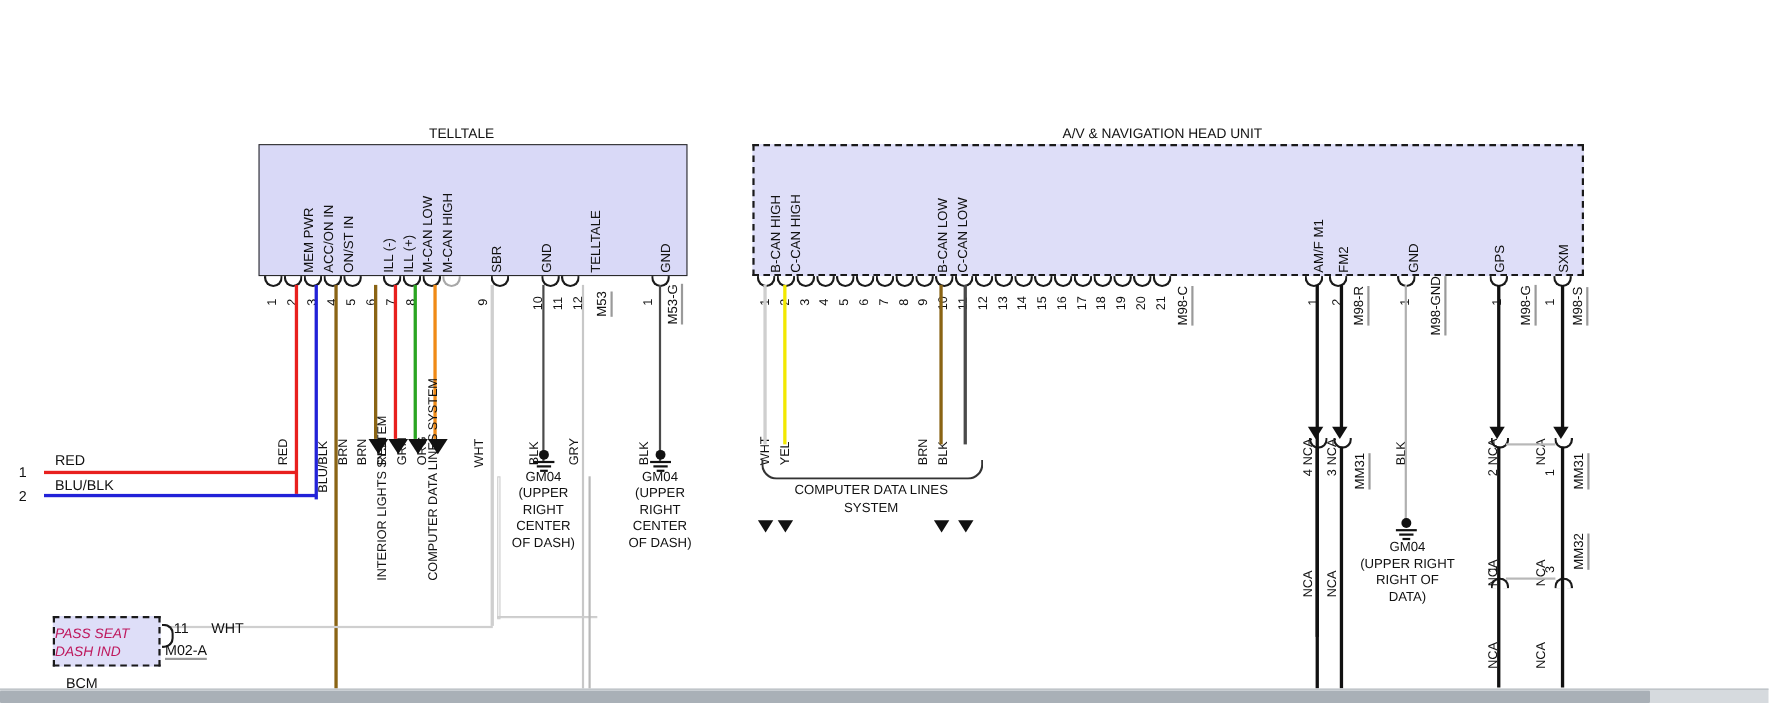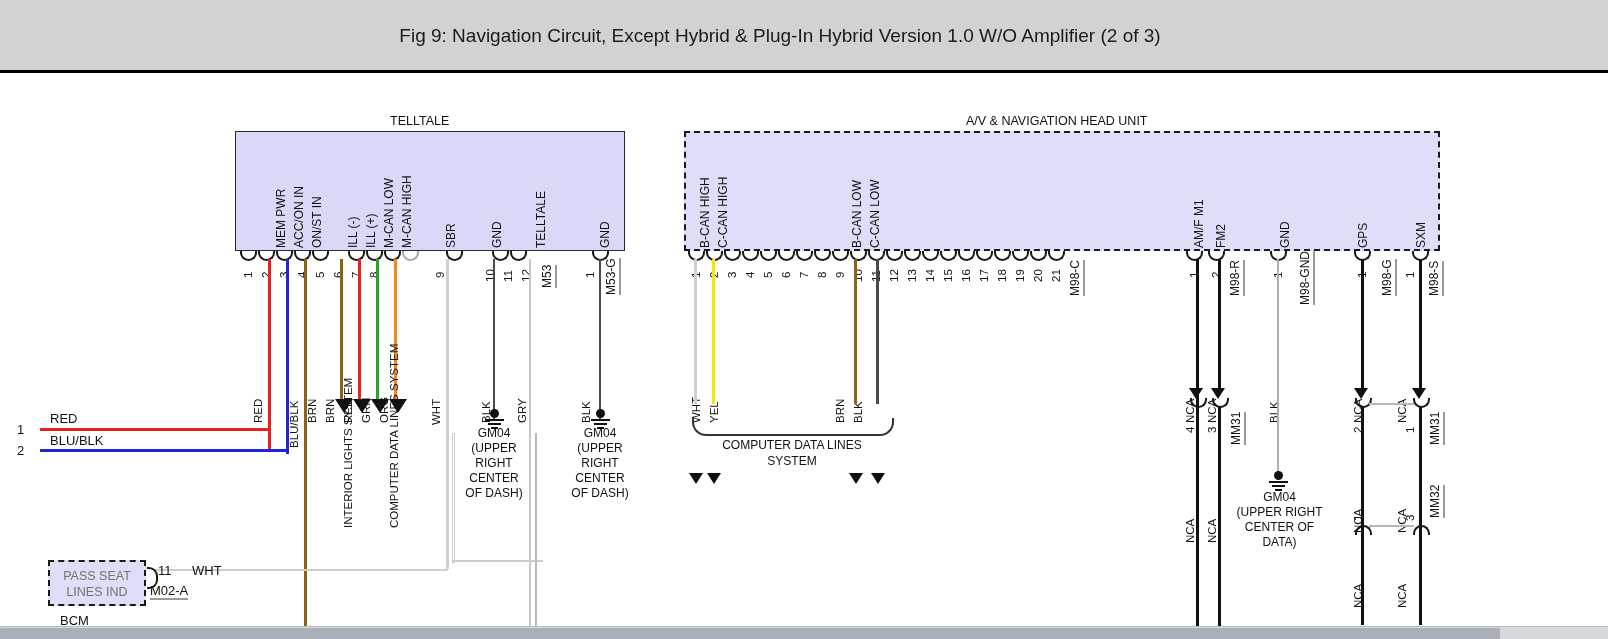--- a/index.html
+++ b/index.html
@@ -60,33 +60,30 @@
   .gnd .b2{position:absolute;left:7px;top:14px;width:13px;height:2px;background:#111;}
   .gnd .b3{position:absolute;left:10px;top:18px;width:7px;height:2px;background:#111;}
   .gndtxt{position:absolute;font-size:12px;color:#111;text-align:center;line-height:15px;}
 
   
   .frame{position:absolute;border:1px solid #cccccc;}
   .vrule{position:absolute;width:2px;background:#b9b9b9;}
 
   
   .sbmod{position:absolute;background:#dedef8;border:2px dashed #1a1a1a;box-sizing:border-box;
-         font-size:12.5px;color:#737373;text-align:center;line-height:16px;padding-top:6px;}
+         font-size:12.5px;color:#be185d;line-height:16px;padding-top:6px;font-style:italic;}
 
   .lbl{position:absolute;font-size:13px;color:#111;white-space:nowrap;}
   .lbl.u{border-bottom:2px solid #9a9a9a;}
 </style>
 </head>
 <body>
 
 <div id="page">
 
-  <div id="titlebar">
-    <div class="ttxt">Fig 9: Navigation Circuit, Except Hybrid &amp; Plug-In Hybrid Version 1.0 W/O Amplifier (2 of 3)</div>
-  </div>
 
   <div id="canvas">
 
     <div class="modtitle" style="left:390px;top:41px;">TELLTALE</div>
     <div class="modbox solid" style="left:235px;top:58px;width:390px;height:120px;"></div>
 
     <div class="vt" style="left:274px;top:175px;">MEM PWR</div>
     <div class="vt" style="left:292px;top:175px;">ACC/ON IN</div>
     <div class="vt" style="left:310px;top:175px;">ON/ST IN</div>
     <div class="vt" style="left:346px;top:175px;">ILL (-)</div>
@@ -196,21 +193,21 @@
     </div>
 
     <div class="frame" style="left:452px;top:360px;width:1px;height:128px;"></div>
     <div class="frame" style="left:452px;top:487px;width:0px;height:0px;border-right:none;border-bottom:1px solid #ccc;width:90px;"></div>
     <div class="vrule" style="left:535px;top:360px;height:195px;"></div>
 
     <div class="hline" style="left:153px;top:496px;width:295px;height:2px;background:#cfcfcf;"></div>
 
     <div class="sbmod" style="left:48px;top:487px;width:98px;height:46px;">
       <span>PASS SEAT</span><br>
-      <span>LINES IND</span>
+      <span>DASH IND</span>
     </div>
     <div class="abs" style="left:147px;top:494px;width:9px;height:18px;border:2px solid #1a1a1a;border-left:none;border-radius:0 9px 9px 0;"></div>
     <div class="lbl" style="left:158px;top:490px;">11</div>
     <div class="lbl" style="left:192px;top:490px;">WHT</div>
     <div class="lbl u" style="left:150px;top:510px;">M02-A</div>
     <div class="lbl" style="left:60px;top:540px;color:#111;">BCM</div>
 
     <div class="modtitle" style="left:966px;top:41px;">A/V &amp; NAVIGATION HEAD UNIT</div>
     <div class="modbox dashed" style="left:684px;top:58px;width:756px;height:120px;"></div>
 
@@ -356,21 +353,21 @@
 
     <div class="gnd" style="left:1265px;top:398px;">
       <div class="dot"></div>
         <div class="b1"></div>
         <div class="b2"></div>
         <div class="b3"></div>
     </div>
     <div class="gndtxt" style="left:1222px;top:417px;width:115px;">
       <span>GM04</span><br>
       <span>(UPPER RIGHT</span><br>
-      <span>CENTER OF</span><br>
+      <span>RIGHT OF</span><br>
       <span>DATA)</span>
     </div>
 
   </div>
 
   <div id="hscroll">
     <div class="thumb"></div>
   </div>
 
 </div>

